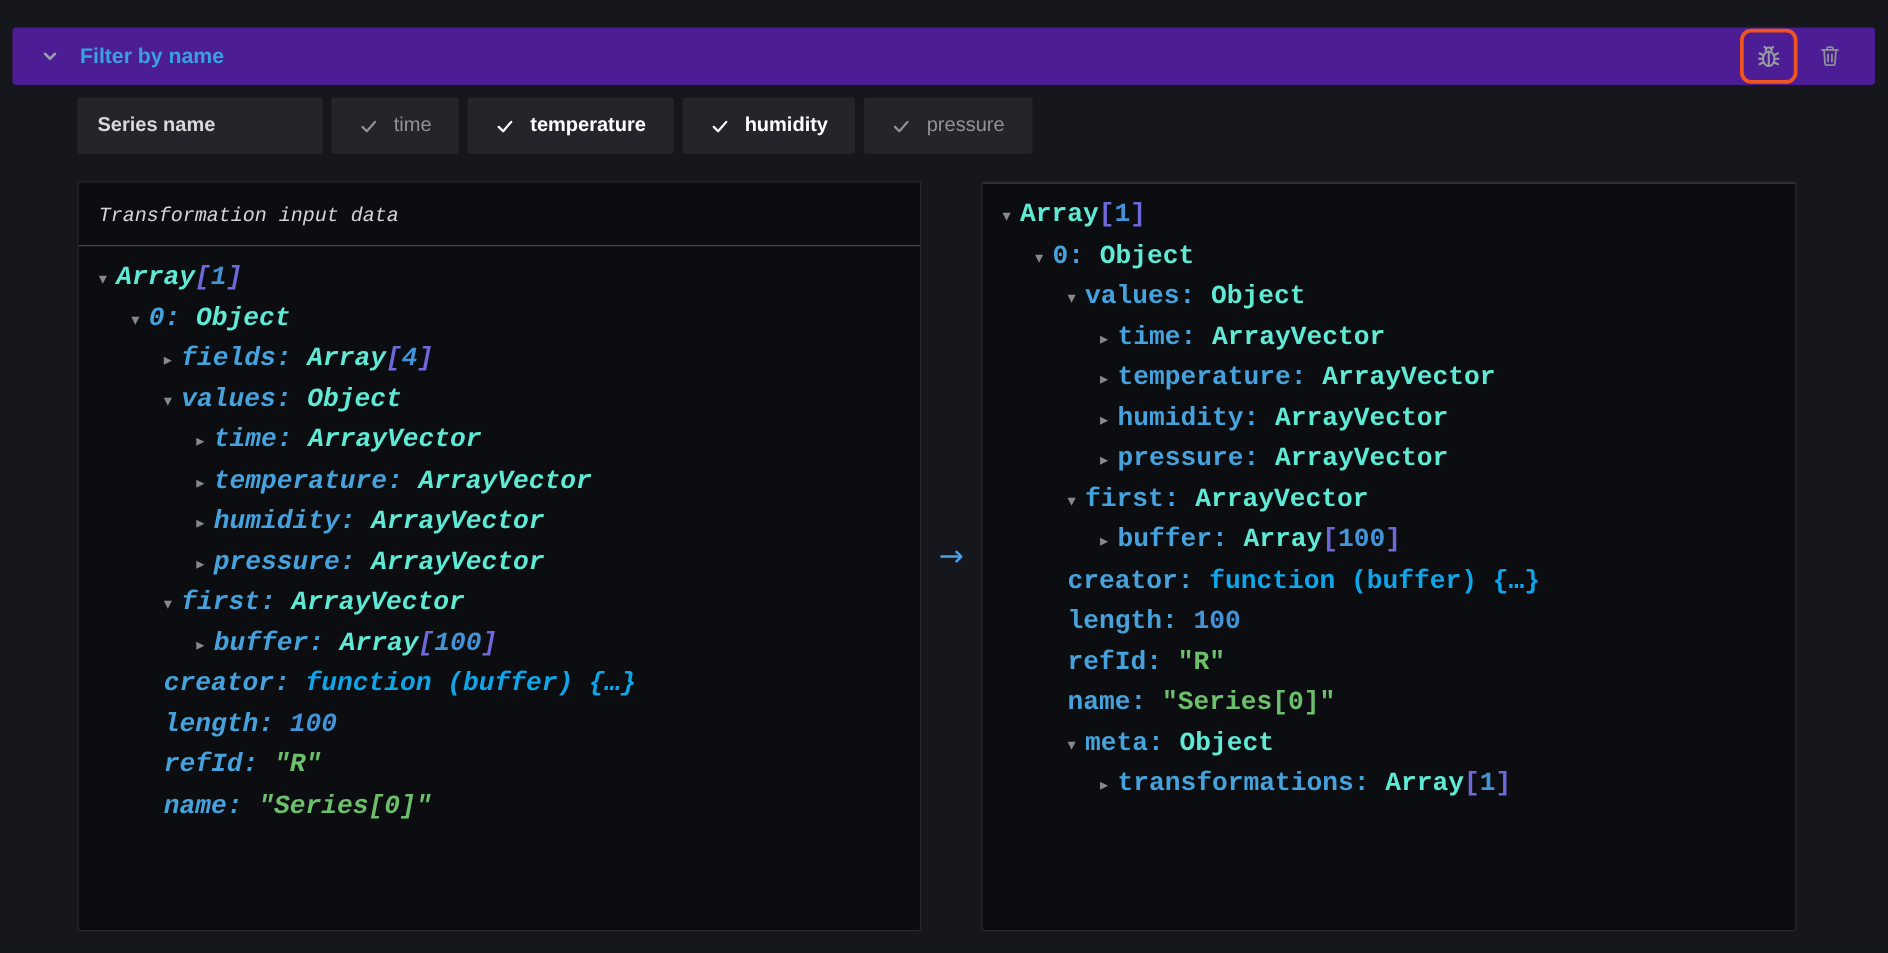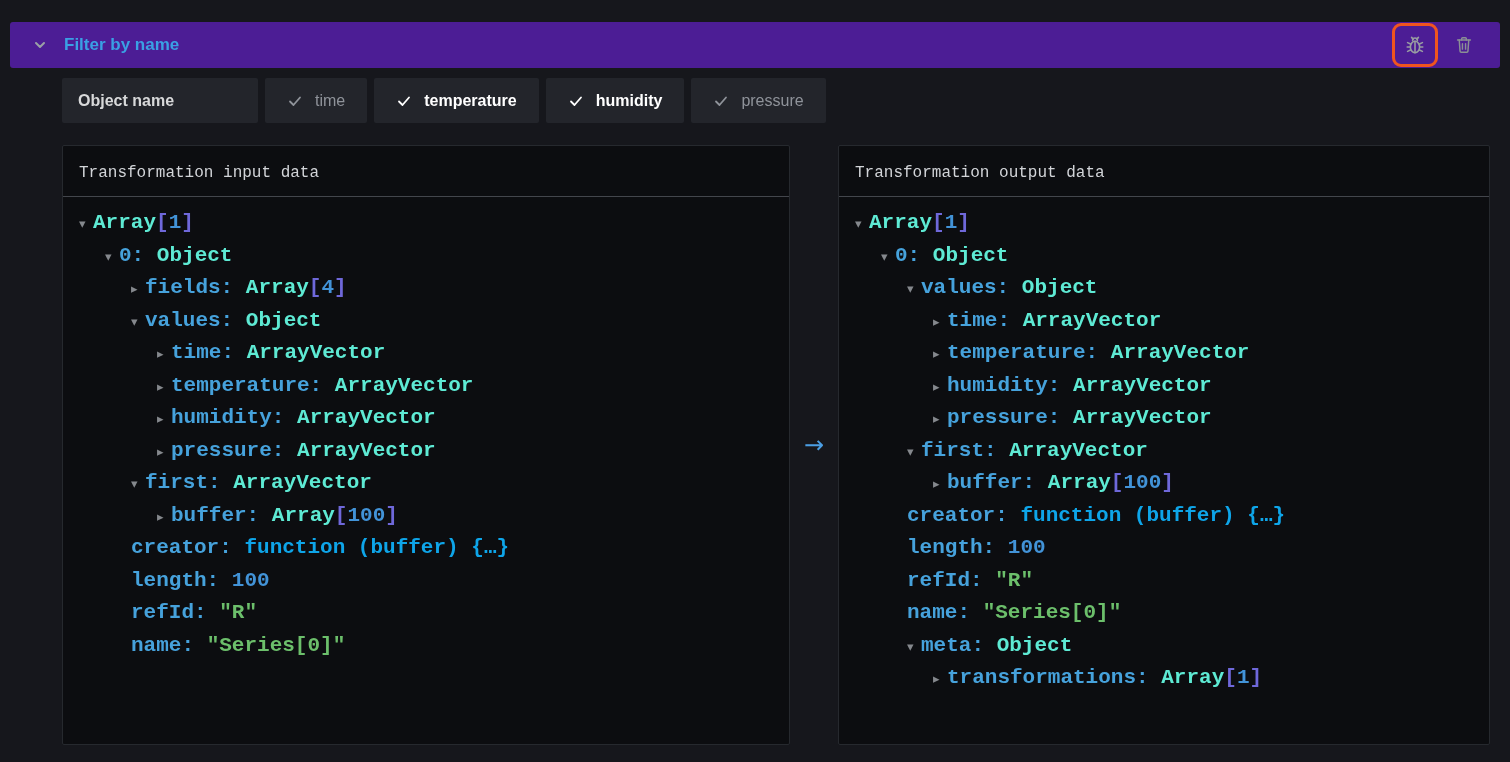--- a/index.html
+++ b/index.html
@@ -28,21 +28,21 @@
   .chips{display:flex;gap:7px;}
   .chip{background:#23252b;border-radius:2px;display:flex;align-items:center;gap:12px;
     padding:0 22px;font-size:16px;cursor:pointer;}
   .chip .chk{display:flex;align-items:center;}
   .chip.dim{color:#8f939a;font-weight:400;}
   .chip.active{color:#ffffff;font-weight:700;}
 
   
   .panels{margin:22px 20px 0 62px;display:flex;height:600px;}
   .panel{background:#0c0d10;border:1px solid #26292e;border-radius:2px;overflow:hidden;}
-  .panel.input{width:728px;}
+  .panel.input{width:675px;font-style:italic;}
   .panel.output{width:652px;}
   .panel-gap{width:48px;display:flex;align-items:center;justify-content:center;}
   .flow-arrow{color:#4b9fe4;font-size:24px;font-family:"DejaVu Sans",sans-serif;}
   .panel-title{font-family:"Liberation Mono",monospace;font-size:16px;color:#d2d4d8;
     padding:18px 16px 14px 16px;}
   .panel-divider{height:1px;background:#43464c;}
   .tree{padding-top:10px;font-family:"Liberation Mono",monospace;font-size:21px;font-weight:700;
     color:#d6d8dc;white-space:nowrap;}
   .tree-row{line-height:32.5px;height:32.5px;}
   .toggler{display:inline-block;width:14px;color:#85888d;font-family:"DejaVu Sans",sans-serif;
@@ -89,21 +89,21 @@
         <path d="M5 6.5 h14"></path>
         <path d="M6.8 6.5 l0.9 12.2 a1.2 1.2 0 0 0 1.2 1.1 h6.2 a1.2 1.2 0 0 0 1.2 -1.1 l0.9 -12.2"></path>
         <line x1="10.3" y1="10.5" x2="10.3" y2="16.5"></line>
         <line x1="13.7" y1="10.5" x2="13.7" y2="16.5"></line>
       </svg>
     </span>
   </button>
 </div>
 
 <div class="controls-row">
-  <div class="field-label">Object name</div>
+  <div class="field-label">Series name</div>
   <div class="chips" id="chips">
       <div class="chip dim">
         <span class="chk">
           <svg width="16" height="16" viewBox="0 0 16 16" fill="none" stroke="currentColor" stroke-width="1.8" stroke-linecap="round" stroke-linejoin="round">
             <polyline points="3,8.5 6.5,12 13,4.5"></polyline>
           </svg>
         </span>
         <span>time</span>
       </div>
       <div class="chip active">
@@ -151,21 +151,20 @@
         <div class="tree-row" style="padding-left: 68px;"><span class="json-key">creator:</span> <span class="seg-fn">function (buffer) {…}</span></div>
         <div class="tree-row" style="padding-left: 68px;"><span class="json-key">length:</span> <span class="seg-num">100</span></div>
         <div class="tree-row" style="padding-left: 68px;"><span class="json-key">refId:</span> <span class="seg-str">"R"</span></div>
         <div class="tree-row" style="padding-left: 68px;"><span class="json-key">name:</span> <span class="seg-str">"Series[0]"</span></div>
       </div>
   </section>
   <div class="panel-gap">
     <span class="flow-arrow">→</span>
   </div>
   <section class="panel output">
-    <div class="panel-title">Transformation output data</div>
     <div class="panel-divider"></div>
     <div class="tree" id="tree-output">
         <div class="tree-row" style="padding-left: 16px;"><span class="toggler">▾</span><span class="seg-ctor">Array</span><span class="seg-br">[</span><span class="seg-num">1</span><span class="seg-br">]</span></div>
         <div class="tree-row" style="padding-left: 42px;"><span class="toggler">▾</span><span class="json-key">0:</span> <span class="seg-ctor">Object</span></div>
         <div class="tree-row" style="padding-left: 68px;"><span class="toggler">▾</span><span class="json-key">values:</span> <span class="seg-ctor">Object</span></div>
         <div class="tree-row" style="padding-left: 94px;"><span class="toggler">▸</span><span class="json-key">time:</span> <span class="seg-ctor">ArrayVector</span></div>
         <div class="tree-row" style="padding-left: 94px;"><span class="toggler">▸</span><span class="json-key">temperature:</span> <span class="seg-ctor">ArrayVector</span></div>
         <div class="tree-row" style="padding-left: 94px;"><span class="toggler">▸</span><span class="json-key">humidity:</span> <span class="seg-ctor">ArrayVector</span></div>
         <div class="tree-row" style="padding-left: 94px;"><span class="toggler">▸</span><span class="json-key">pressure:</span> <span class="seg-ctor">ArrayVector</span></div>
         <div class="tree-row" style="padding-left: 68px;"><span class="toggler">▾</span><span class="json-key">first:</span> <span class="seg-ctor">ArrayVector</span></div>

